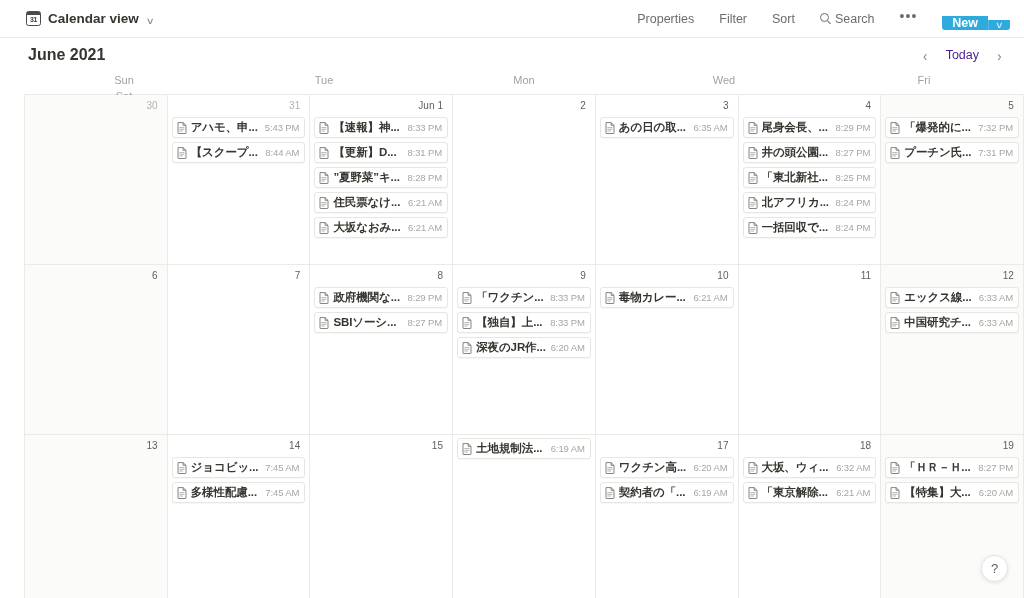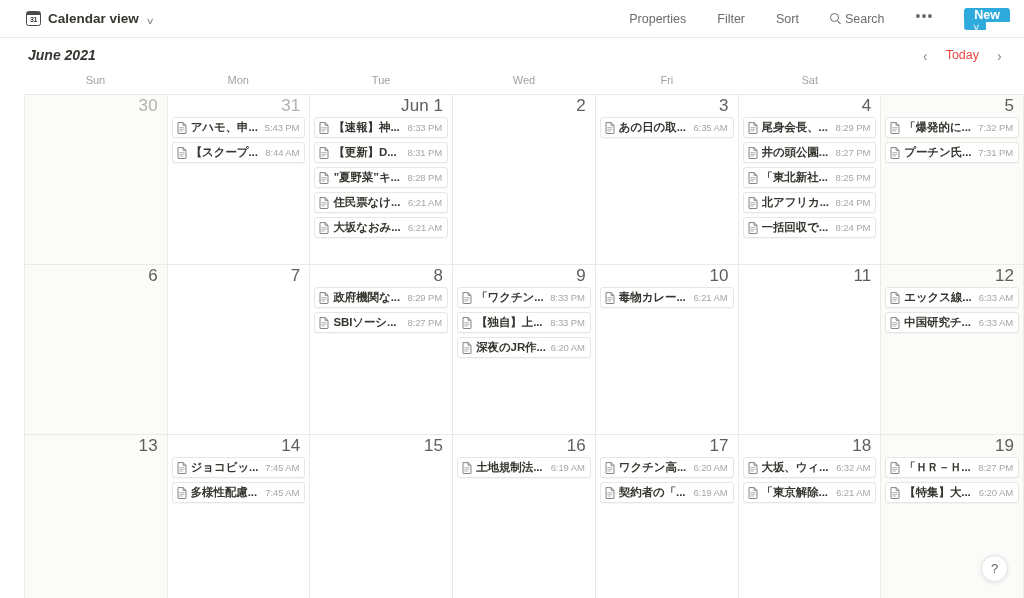--- a/index.html
+++ b/index.html
@@ -72,21 +72,21 @@
     color: #8b8a86;
     margin-left: 1px;
     transform: scaleX(1.35);
   }
 
   .topbar-spacer { flex: 1; }
 
   .tools {
     display: flex;
     align-items: center;
-    gap: 17px;
+    gap: 11px;
   }
 
   .tool-btn {
     font-size: 12.5px;
     color: #6d6c68;
     padding: 4px 7px;
     border-radius: 3px;
     cursor: pointer;
     white-space: nowrap;
     display: flex;
@@ -122,26 +122,25 @@
     letter-spacing: 1px;
     color: #6d6c68;
     padding: 2px 7px 7px 7px;
     border-radius: 3px;
     cursor: pointer;
     line-height: 8px;
   }
 
   .new-group {
     display: flex;
-    align-items: flex-start;
+    align-items: flex-end;
     margin-left: 7px;
     border-radius: 3px;
     overflow: hidden;
     height: 22px;
-    flex-direction: column;
   }
   .new-main {
     background: #2eaadc;
     color: #ffffff;
     font-size: 12.5px;
     font-weight: 600;
     padding: 0 10px;
     display: flex;
     align-items: center;
     cursor: pointer;
@@ -161,54 +160,53 @@
   .new-caret span { transform: scaleX(1.3); display: block; }
 
   
   .month-bar {
     height: 34px;
     display: flex;
     align-items: center;
     padding: 0 14px 0 28px;
   }
   .month-label {
-    font-size: 14px;
+    font-size: 16px;
     font-weight: 600;
     color: #37352f;
-    font-style: italic;
   }
   .month-spacer { flex: 1; }
   .nav-group {
     display: flex;
     align-items: center;
     gap: 2px;
   }
   .nav-arrow {
     width: 21px; height: 21px;
     display: flex;
     align-items: center;
     justify-content: center;
     border-radius: 3px;
     color: #82817d;
     font-size: 13px;
     cursor: pointer;
   }
   .nav-arrow span { transform: scaleY(1.15); display: block; line-height: 1; }
   .today-btn {
     font-size: 12.5px;
-    color: #ef4444;
+    color: #4c1d95;
     padding: 3px 8px;
     border-radius: 3px;
     cursor: pointer;
   }
 
   
   .weekdays {
     display: grid;
-    grid-template-columns: repeat(7, 1fr);
+    grid-template-columns: repeat(5, 1fr);
     height: 22px;
     padding: 0 0 0 24px;
   }
   .weekday {
     font-size: 11px;
     color: #a3a29e;
     text-align: center;
     line-height: 16px;
   }
 
@@ -231,21 +229,21 @@
     border-bottom: 1px solid #eceae6;
     padding: 3px 4px 0 4px;
     background: #ffffff;
     overflow: hidden;
     position: relative;
   }
   .cell.weekend { background: #fbfbfa; }
 
   .daynum {
     text-align: right;
-    font-size: 17px;
+    font-size: 10px;
     color: #5f5e5a;
     padding: 1px 5px 4px 0;
     line-height: 14px;
     letter-spacing: 0.1px;
   }
   .daynum.muted { color: #b4b2ae; }
 
   .events {
     display: flex;
     flex-direction: column;
@@ -353,22 +351,22 @@
     </div>
     <div class="today-btn">Today</div>
     <div class="nav-arrow">
       <span>›</span>
     </div>
   </div>
 </div>
 
 <div class="weekdays" id="weekday-header">
     <div class="weekday">Sun</div>
+    <div class="weekday">Tue</div>
     <div class="weekday">Mon</div>
-    <div class="weekday">Tue</div>
     <div class="weekday">Wed</div>
     <div class="weekday">Fri</div>
     <div class="weekday">Sat</div>
   </div>
 
 <div class="grid-wrap">
   <div class="grid" id="calendar-grid">
       <div class="cell weekend">
         <div class="daynum muted">30</div>
         <div class="events"></div>
@@ -716,21 +714,20 @@
             <span class="ev-title">多様性配慮...</span>
             <span class="ev-time">7:45 AM</span>
           </div>
         </div>
       </div>
       <div class="cell">
         <div class="daynum">15</div>
         <div class="events"></div>
       </div>
       <div class="cell">
-        <div class="daynum">16</div>
         <div class="events">
           <div class="event">
             <span class="doc-icon">
               <svg width="10" height="12" viewBox="0 0 10 12">
                 <path d="M1 0.6h5.1L9 3.4V11a.5.5 0 0 1-.5.5h-7A.5.5 0 0 1 1 11V1.1A.5.5 0 0 1 1 .6z" fill="#ffffff" stroke="#6f6e6a" stroke-width="0.85" stroke-linejoin="round"></path>
                 <path d="M6.1 0.7v2.6H8.9" fill="none" stroke="#6f6e6a" stroke-width="0.85" stroke-linejoin="round"></path>
                 <path d="M2.7 5.6h4.4M2.7 7.3h4.4M2.7 9h2.9" stroke="#9a9995" stroke-width="0.7" stroke-linecap="round"></path>
               </svg>
             </span>
             <span class="ev-title">土地規制法...</span>

